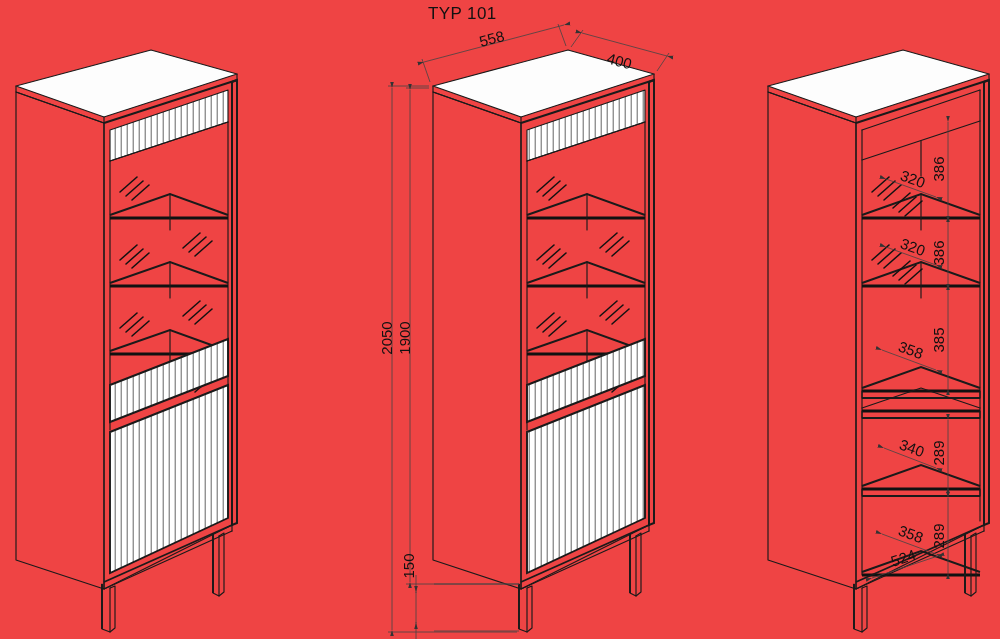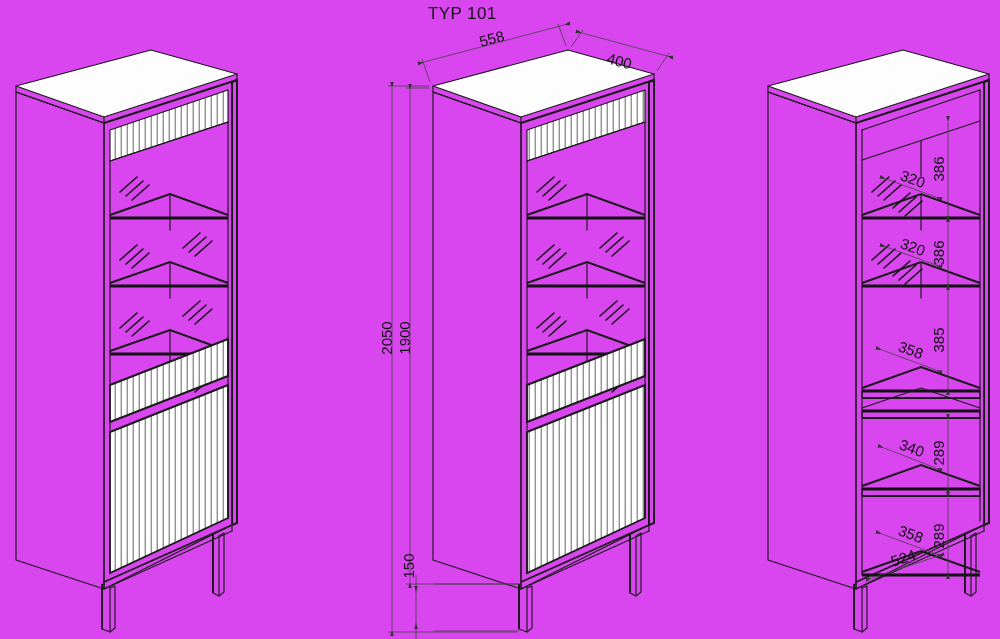--- a/index.html
+++ b/index.html
@@ -10,21 +10,21 @@
   body {
     width: 1000px;
     height: 639px;
     font-family: "Liberation Sans", sans-serif;
     overflow: hidden;
   }
   #drawing-root {
     position: relative;
     width: 1000px;
     height: 639px;
-    background: #d946ef;
+    background: #ef4444;
   }
   svg.tech-drawing {
     display: block;
     width: 1000px;
     height: 639px;
   }
   .ln {
     fill: none;
     stroke: #1a1a1a;
     stroke-width: 1.15;

